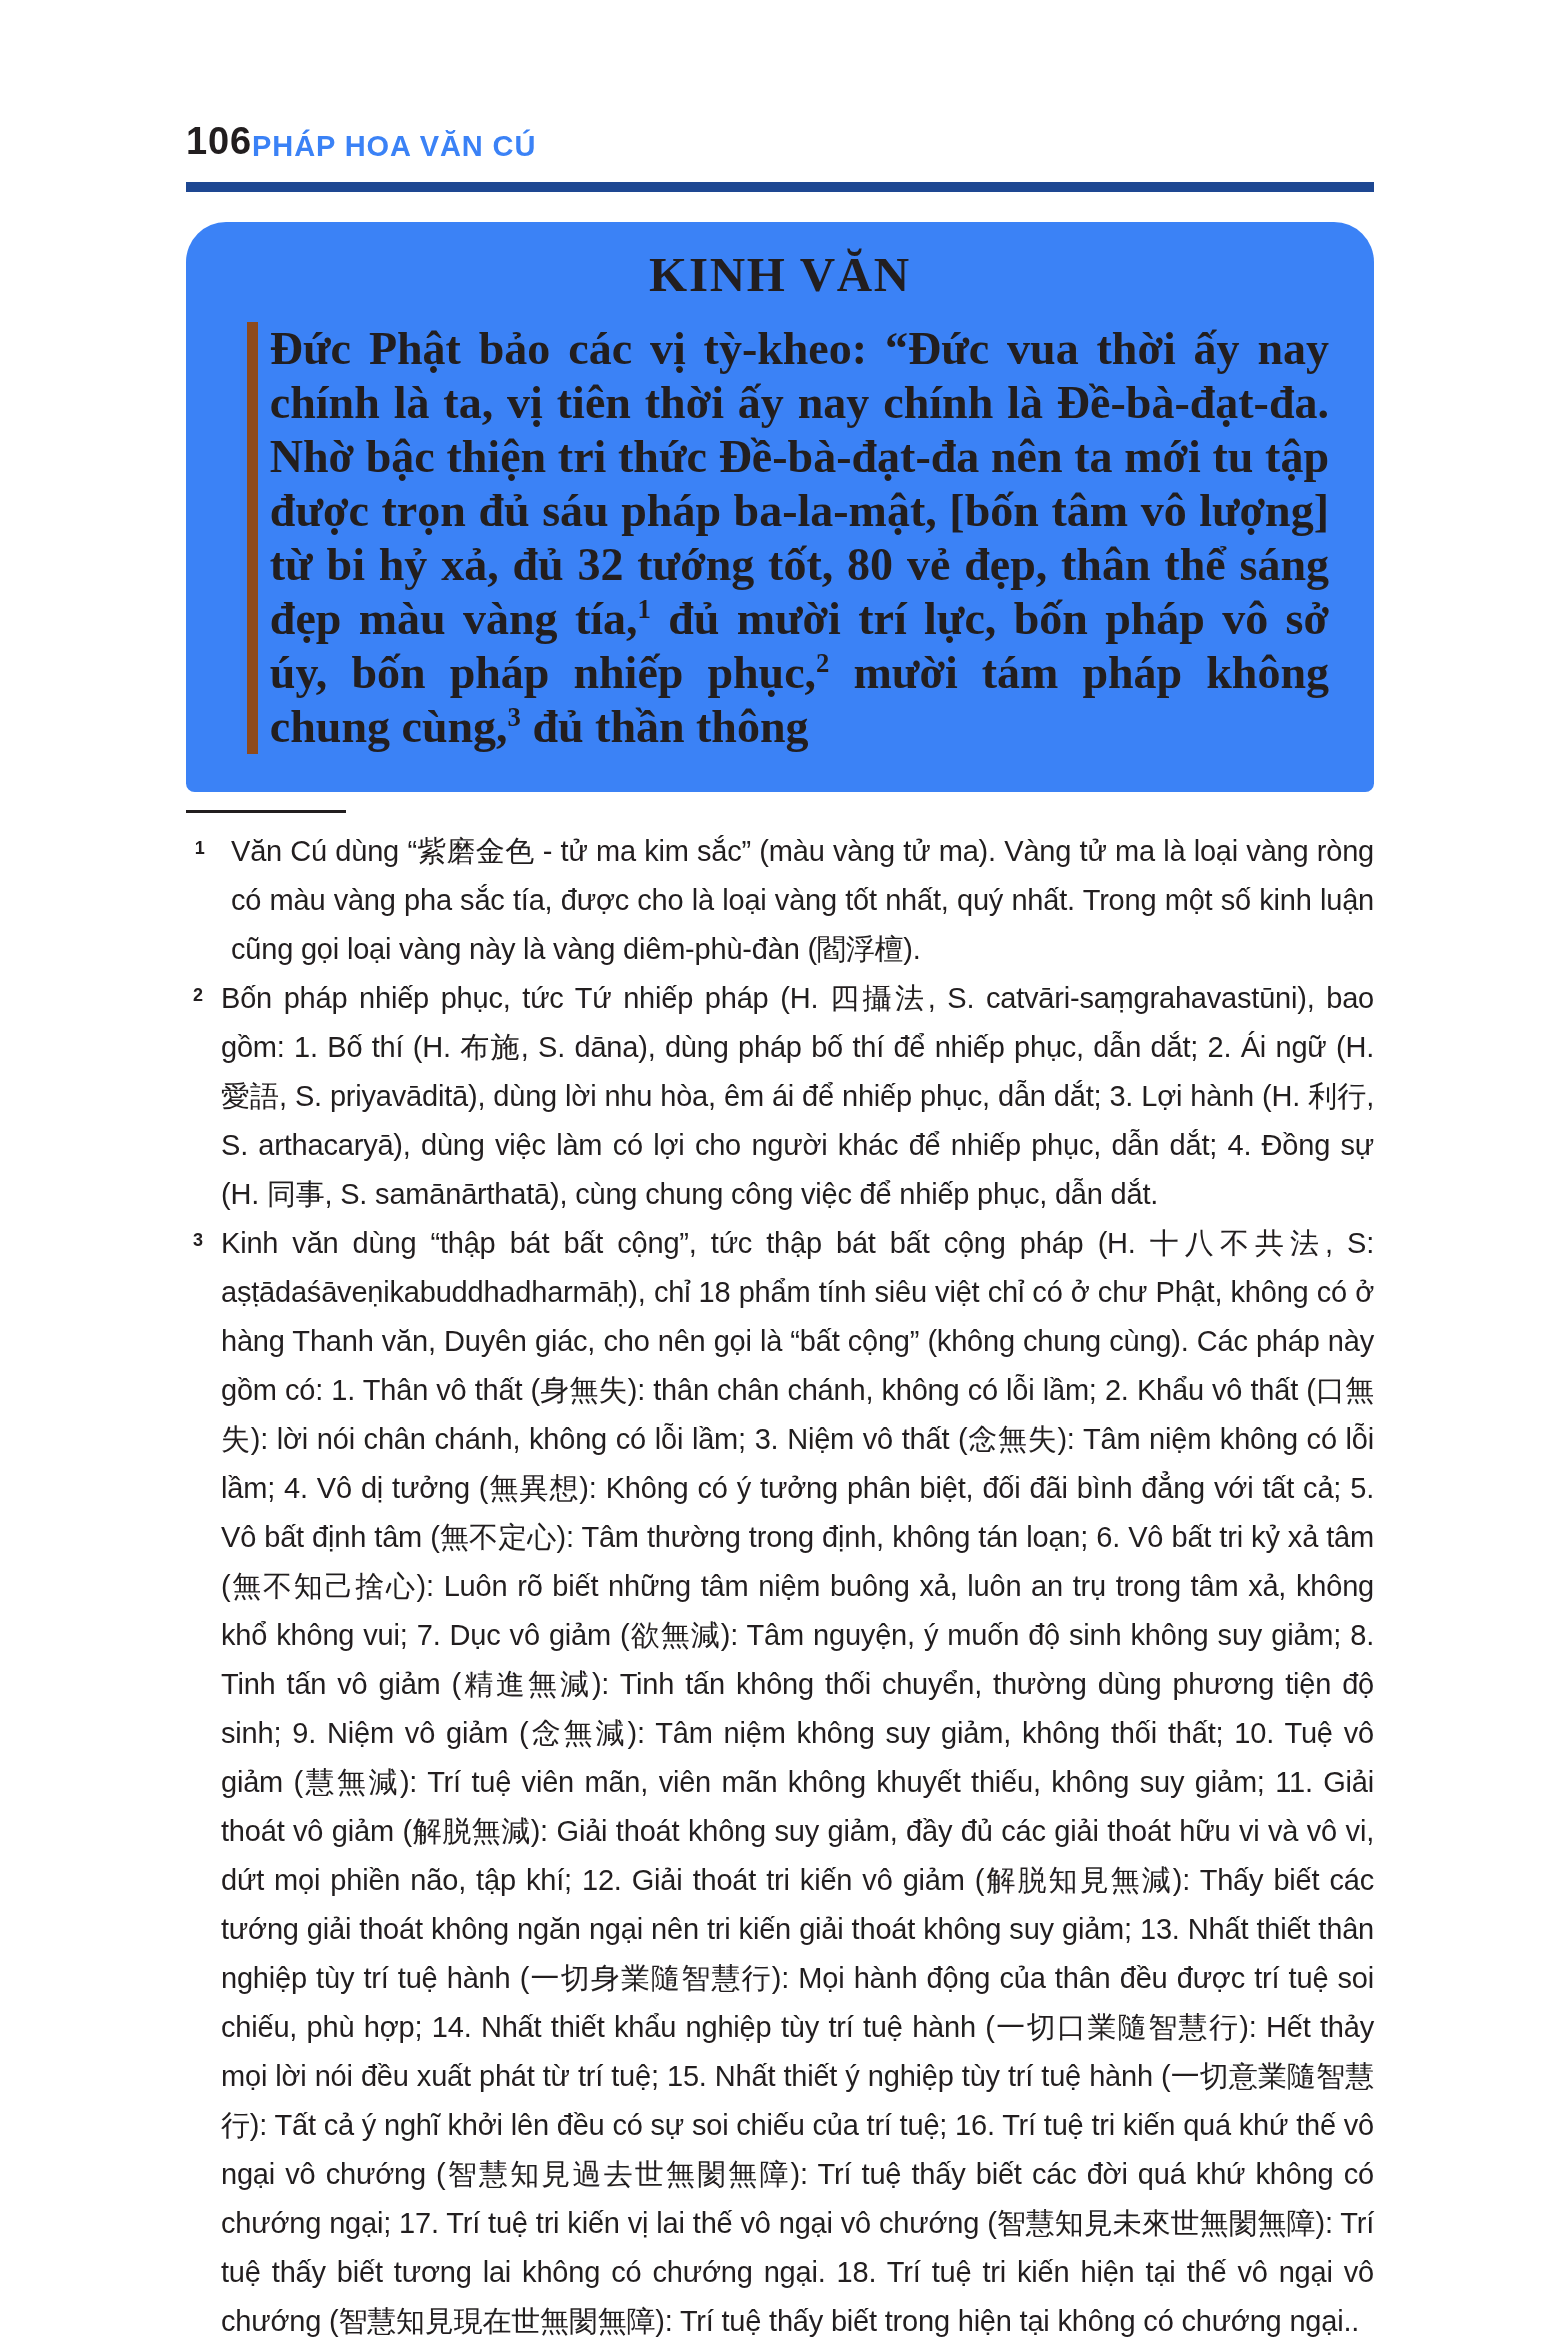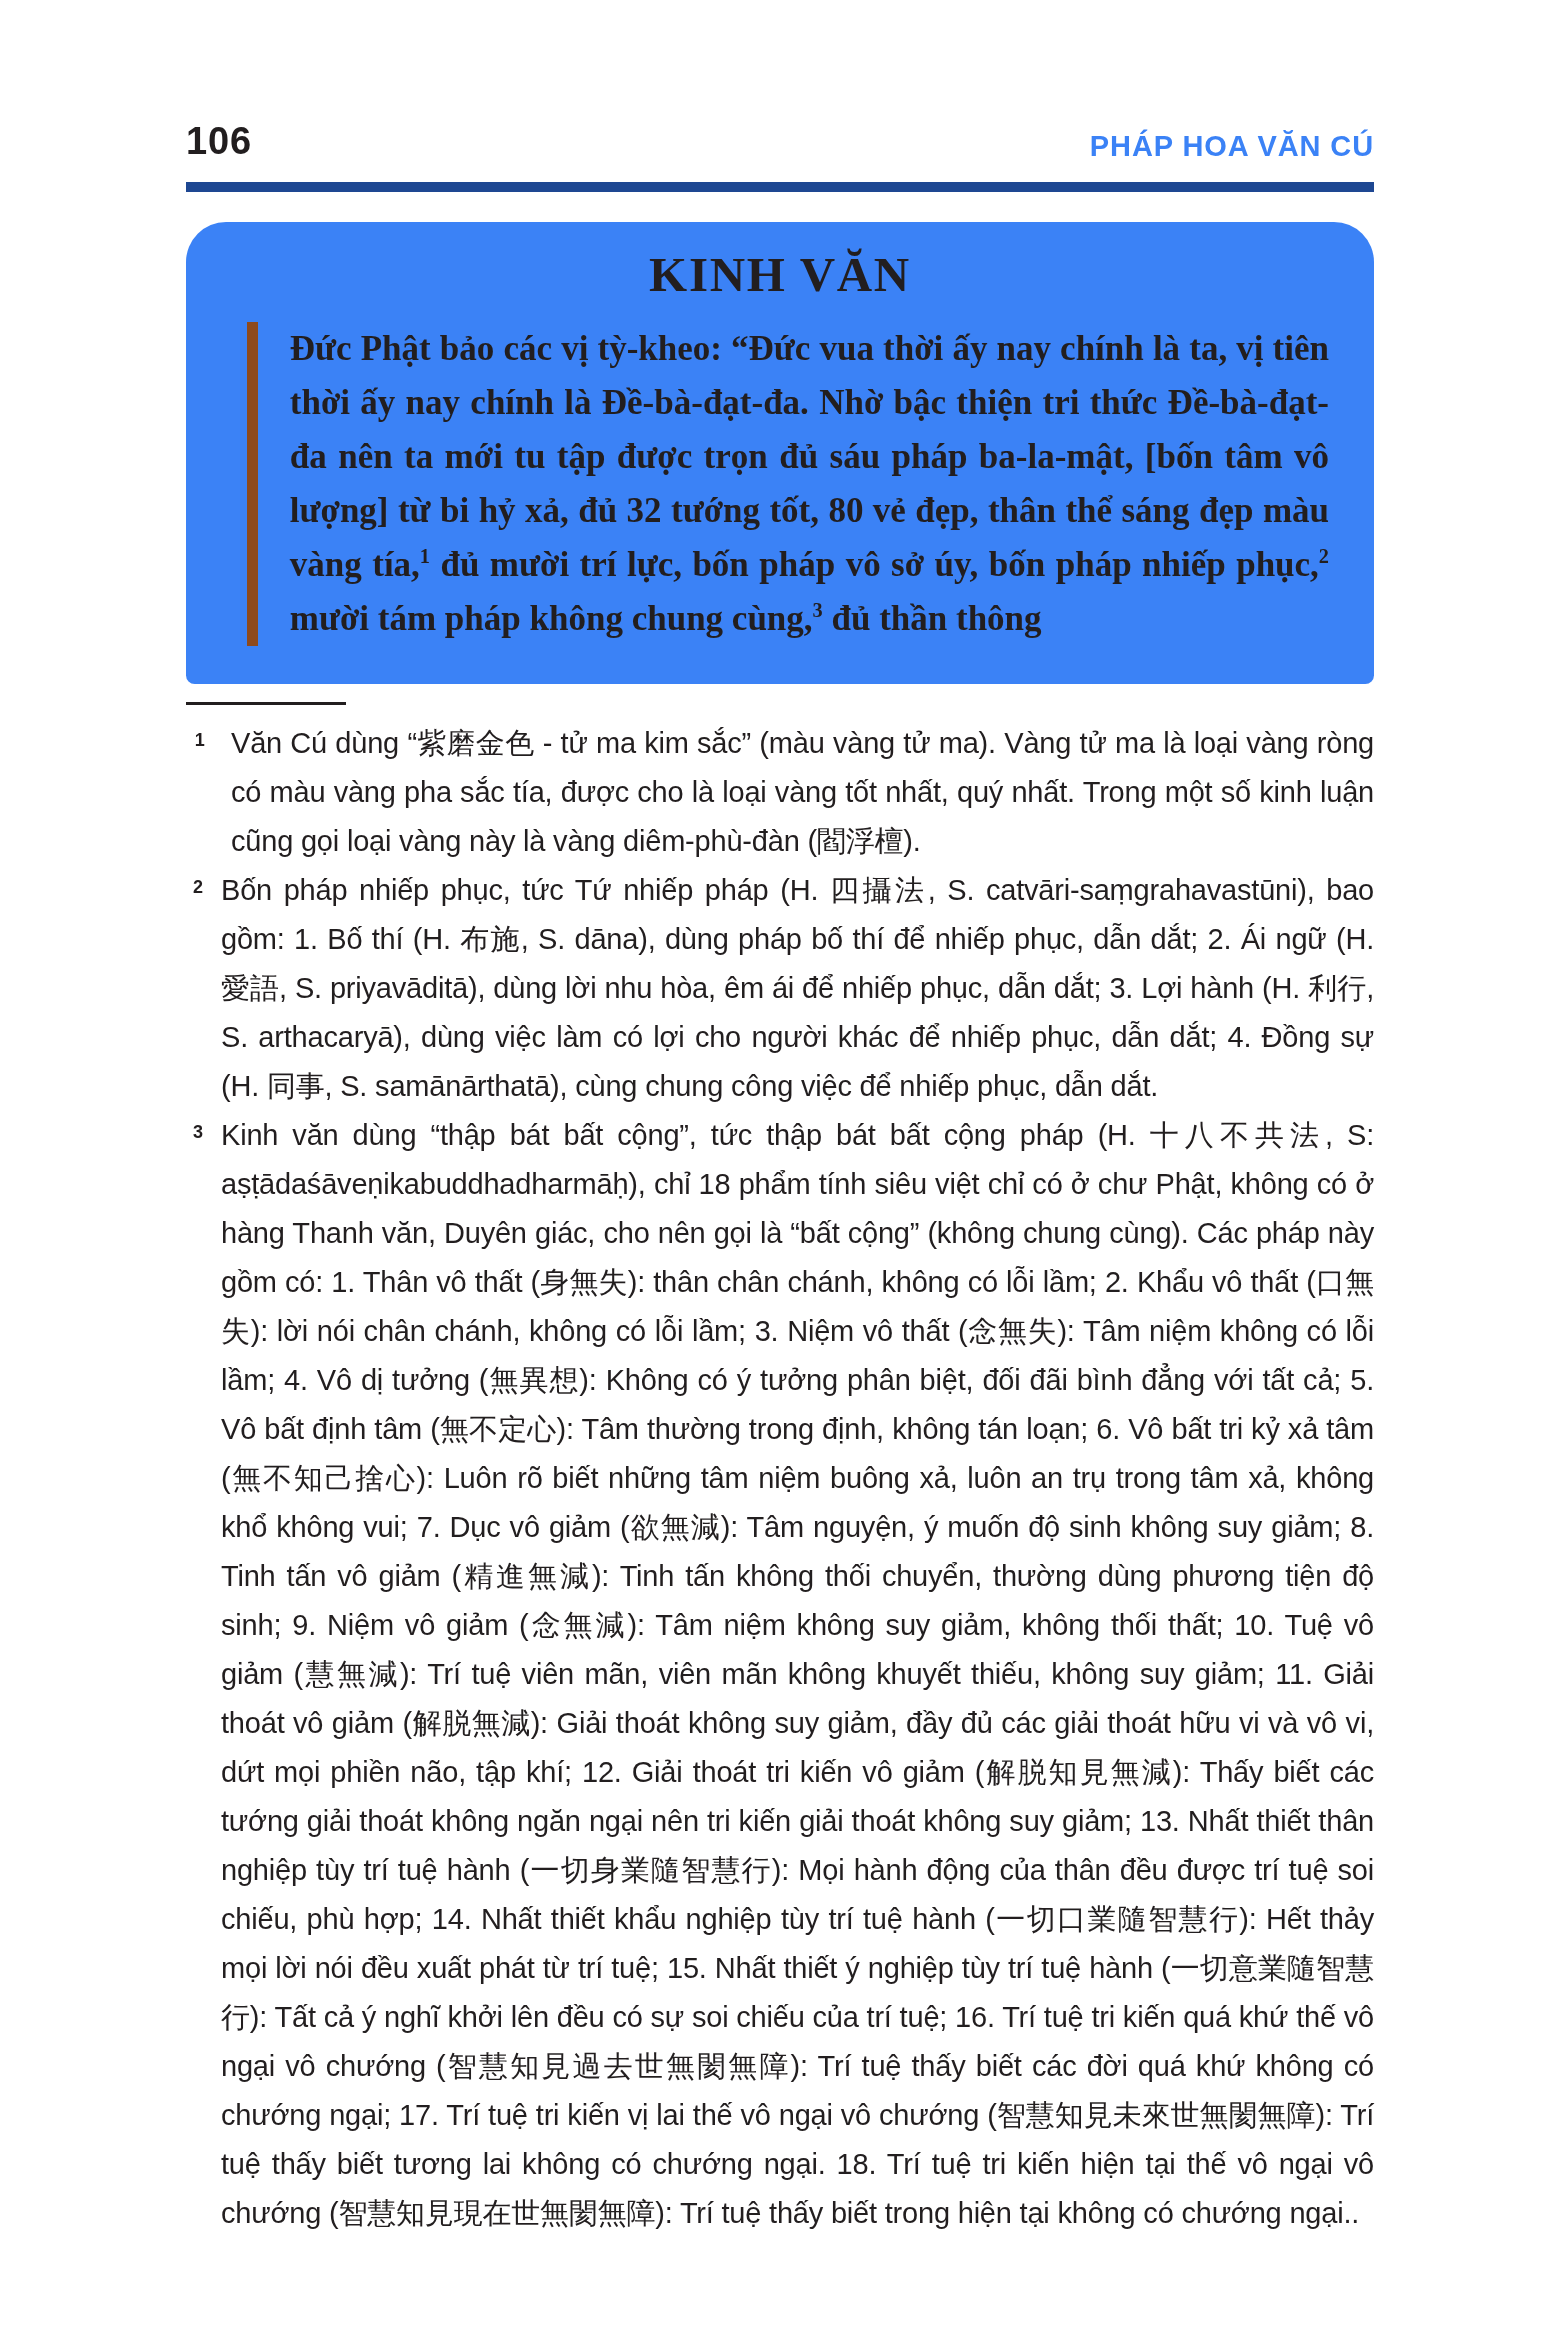--- a/index.html
+++ b/index.html
@@ -4,40 +4,40 @@
 <style>
   html,body{margin:0;padding:0;}
   body{
     width:1561px;height:2342px;background:#ffffff;position:relative;
     font-family:"Liberation Sans",sans-serif;color:#221e1f;
     -webkit-font-smoothing:antialiased;
   }
   .page{position:absolute;left:186px;top:0;width:1188px;}
 
   
-  .header{display:flex;justify-content:space-between;align-items:flex-end;padding-top:120px;}
+  .header{display:flex;align-items:flex-end;padding-top:120px;}
   .page-num{font-size:38px;font-weight:bold;color:#221e1f;letter-spacing:0.9px;}
   .running-title{font-size:29px;font-weight:bold;color:#3b82f6;letter-spacing:0.9px;}
   .rule-blue{margin-top:19px;height:10.4px;background:#1e4792;}
 
   
   .kv-box{
     margin-top:29.5px;background:#3b82f6;border-radius:40px 40px 8.7px 8.7px;
     padding:21px 31px 38px 31px;box-sizing:border-box;
   }
   .kv-title{
     text-align:center;font-family:"Liberation Serif",serif;font-weight:700;
     font-size:49px;letter-spacing:1.7px;color:#221e1f;margin:3.5px 0 19px 0;
   }
   .kv-quote-row{display:flex;}
   .kv-bar{flex:0 0 11.3px;background:#8e4a1d;margin-left:29.5px;}
   .kv-quote{
-    margin-left:32px;margin-right:14px;
+    margin-left:12px;margin-right:14px;
     font-family:"Liberation Serif",serif;font-weight:bold;
-    font-size:35px;line-height:54px;text-align:justify;color:#221e1f;
+    font-size:46px;line-height:54px;text-align:justify;color:#221e1f;
   }
   .kv-quote sup{font-size:0.58em;line-height:0;vertical-align:super;}
 
   
   .footnotes{margin-top:17.3px;}
   .fn-sep{width:160px;height:3.5px;background:#221e1f;margin-bottom:14px;}
   .footnote{
     position:relative;padding-left:35px;box-sizing:border-box;
     font-size:29px;line-height:49px;text-align:justify;
     letter-spacing:-0.2px;color:#221e1f;

